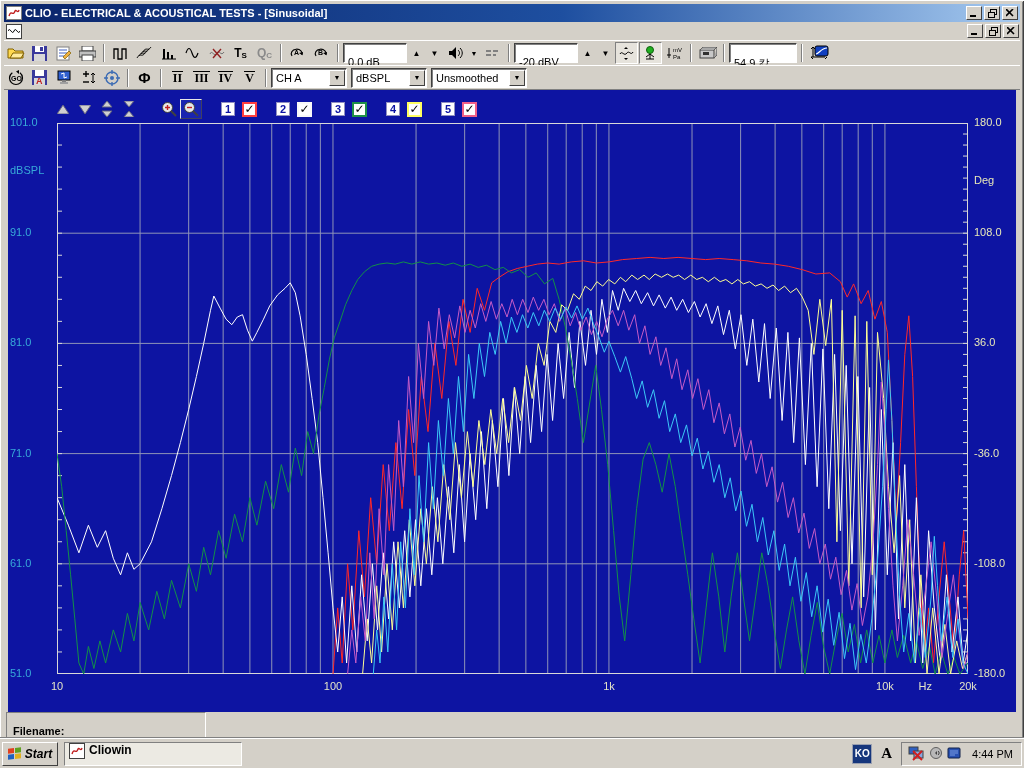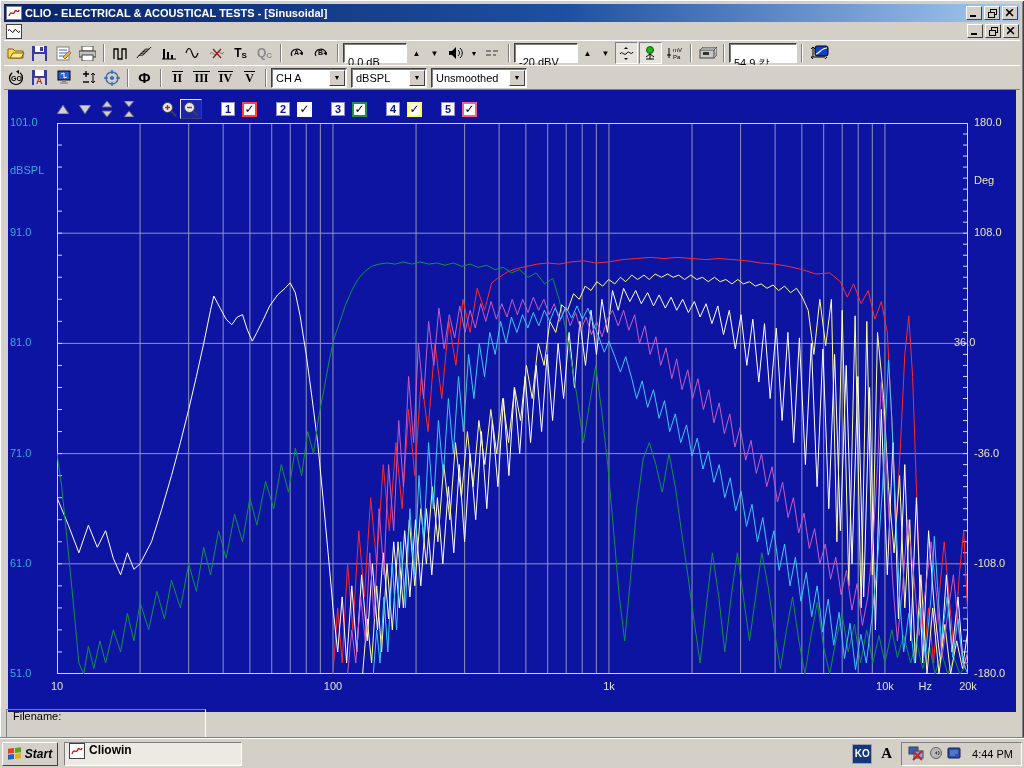--- a/index.html
+++ b/index.html
@@ -48,21 +48,21 @@
   .cbox { width:15px; height:15px; background:#FFFFFF; display:flex; align-items:center; justify-content:center; font-size:12px; line-height:12px; color:#000; flex:none; margin-left:7px; }
   .slot { display:flex; align-items:center; margin-left:19px; }
   #plot { position:absolute; left:49px; top:33px; }
   .alab { position:absolute; font-size:11px; white-space:nowrap; }
   .alab.left { color:#38AAD8; width:40px; }
   .alab.right { color:#E8E8B8; }
   .alab.bottom { color:#E4E4C8; transform:translateX(-50%); }
 
   
   .statusbar { position:absolute; left:4px; right:4px; top:712px; height:26px; background:#D4D0C8; display:flex; align-items:center; padding:2px 2px; gap:3px; }
-  .panel { height:32px; border:1px solid; border-color:#808080 #FFFFFF #FFFFFF #808080; display:flex; align-items:flex-start; padding:0 6px; white-space:pre; color:#000; }
+  .panel { height:26px; border:1px solid; border-color:#808080 #FFFFFF #FFFFFF #808080; display:flex; align-items:flex-end; padding:0 6px; white-space:pre; color:#000;font-weight:bold; }
   .p1 { width:200px; flex:none; }
   .p2 { flex:1; }
 
   
   .taskbar { position:absolute; left:0; right:0; top:738px; height:30px; background:#D4D0C8; border-top:1px solid #FFFFFF; box-shadow:0 -1px 0 #808080; display:flex; align-items:center; padding:0 2px; }
   .startbtn { width:56px; height:24px; background:#D4D0C8; border:1px solid; border-color:#FFFFFF #404040 #404040 #FFFFFF; display:flex; align-items:center; justify-content:center; gap:3px; font-weight:bold; font-size:12px; font-style:italic; }
   .flag { width:14px; height:12px; display:grid; grid-template-columns:6px 6px; grid-template-rows:5px 5px; gap:1px; transform:skewY(-6deg); }
   .flag i { display:block; }
   .taskbtn { width:178px; height:24px; margin-left:6px; background:#ECEAE3; border:1px solid; border-color:#808080 #FFFFFF #FFFFFF #808080; display:flex; align-items:flex-start; gap:4px; padding:0 4px; font-weight:bold; font-size:12px; }
   .task-icon { width:16px; height:16px; background:#FFFFFF; border:1px solid #404040; display:flex; align-items:center; justify-content:center; }
@@ -521,21 +521,21 @@
     <div id="axisLabels">
         <div class="alab left" style="left: 2px; top: 26px;">101.0</div>
         <div class="alab left" style="left: 2px; top: 136.2px;">91.0</div>
         <div class="alab left" style="left: 2px; top: 246.4px;">81.0</div>
         <div class="alab left" style="left: 2px; top: 356.6px;">71.0</div>
         <div class="alab left" style="left: 2px; top: 466.8px;">61.0</div>
         <div class="alab left" style="left: 2px; top: 577px;">51.0</div>
         <div class="alab left" style="left: 2px; top: 74px;">dBSPL</div>
         <div class="alab right" style="left: 966px; top: 26px;">180.0</div>
         <div class="alab right" style="left: 966px; top: 136.2px;">108.0</div>
-        <div class="alab right" style="left: 946px; top: 246.4px;">36.0</div>
+        <div class="alab right" style="left: 966px; top: 246.4px;">36.0</div>
         <div class="alab right" style="left: 966px; top: 356.6px;">-36.0</div>
         <div class="alab right" style="left: 966px; top: 466.8px;">-108.0</div>
         <div class="alab right" style="left: 966px; top: 577px;">-180.0</div>
         <div class="alab right" style="left: 966px; top: 84px;">Deg</div>
         <div class="alab bottom" style="left: 49px; top: 590px;">10</div>
         <div class="alab bottom" style="left: 324.974px; top: 590px;">100</div>
         <div class="alab bottom" style="left: 600.949px; top: 590px;">1k</div>
         <div class="alab bottom" style="left: 876.923px; top: 590px;">10k</div>
         <div class="alab bottom" style="left: 960px; top: 590px;">20k</div>
         <div class="alab bottom" style="left: 917.251px; top: 590px;">Hz</div>

